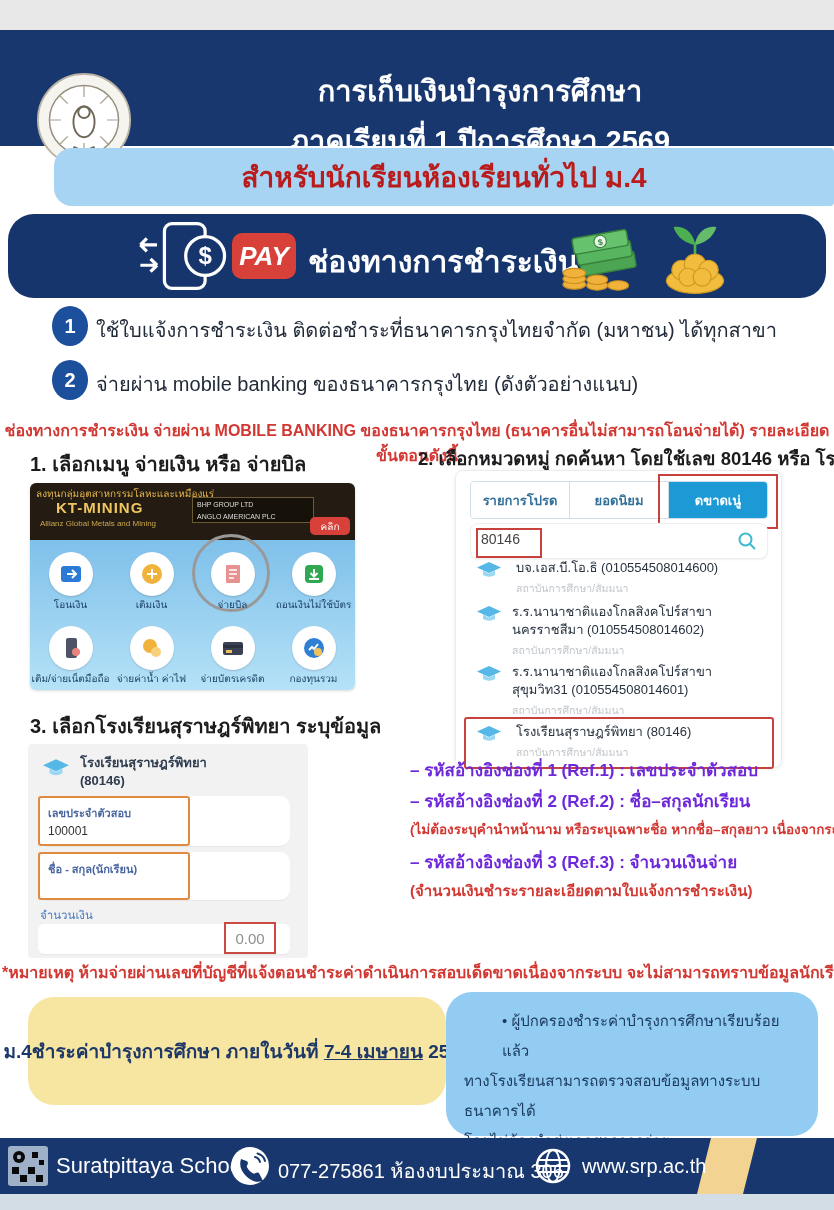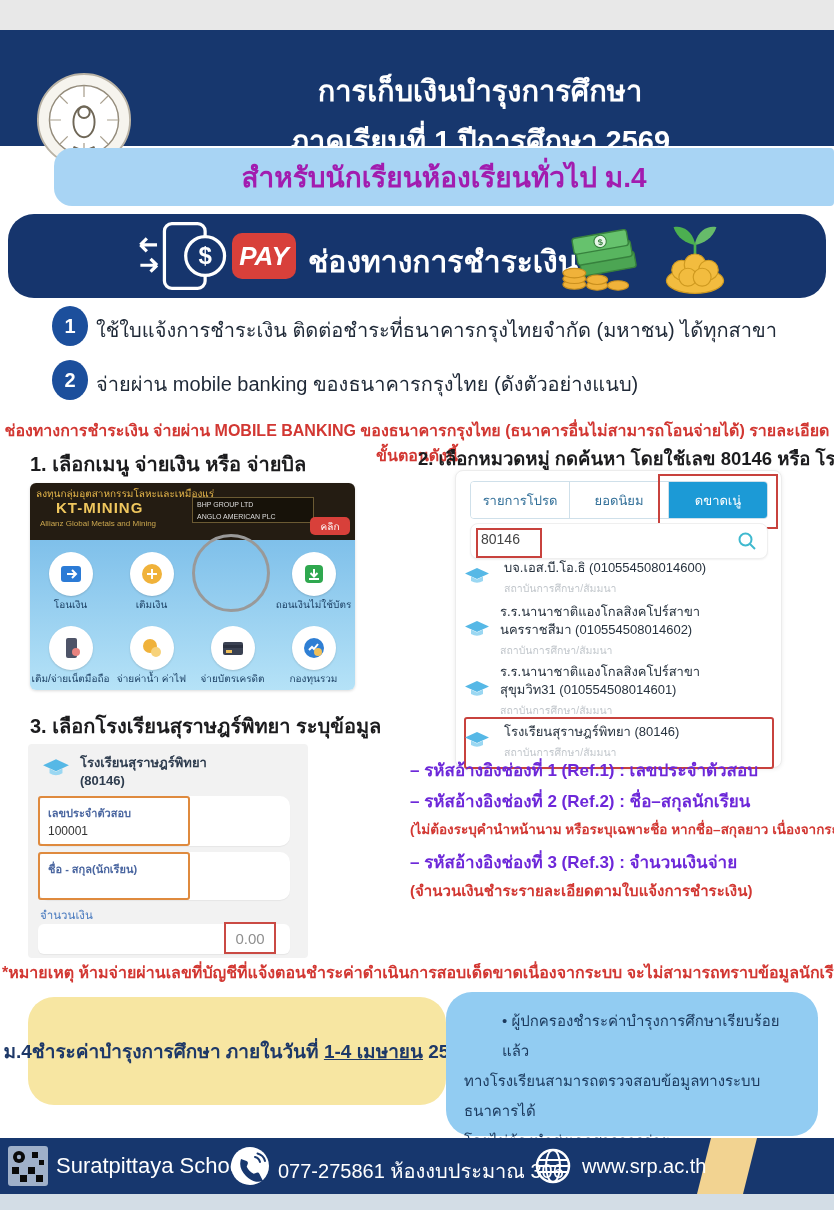--- a/index.html
+++ b/index.html
@@ -13,21 +13,21 @@
 
   
   .header{left:0;top:30px;width:834px;height:116px;background:#17376e;}
   .logo{left:36px;top:42px;width:96px;height:96px;border-radius:50%;overflow:hidden;}
   .header-titles{left:140px;top:44px;width:680px;text-align:center;color:#fff;font-weight:bold;}
   .header-titles .line1{font-size:29px;line-height:34px;}
   .header-titles .line2{font-size:29px;line-height:34px;margin-top:16px;}
 
   .subheader{left:54px;top:148px;width:780px;height:58px;background:#a8d4f4;
     border-radius:18px 4px 4px 18px;display:flex;align-items:center;justify-content:center;
-    color:#a21caf;font-size:28px;font-weight:bold;}
+    color:#b91c1c;font-size:28px;font-weight:bold;}
 
   
   .pay-banner{left:8px;top:214px;width:818px;height:84px;background:#16356d;border-radius:26px;}
   .pay-phone{left:118px;top:5px;width:112px;height:74px;}
   .pay-pill{left:224px;top:19px;width:64px;height:46px;background:#d8403a;border-radius:10px;
     display:flex;align-items:center;justify-content:center;color:#fff;font-size:26px;
     font-weight:bold;font-style:italic;}
   .pay-title{left:300px;top:24px;color:#fff;font-size:30px;font-weight:bold;}
   .pay-cash{left:548px;top:4px;width:88px;height:76px;}
   .pay-plant{left:642px;top:6px;width:90px;height:76px;}
@@ -57,32 +57,32 @@
     background:linear-gradient(#7fc0ea,#b5e2f7);}
   .menu-cell{position:absolute;width:81px;text-align:center;}
   .menu-circ{width:44px;height:44px;border-radius:50%;background:#fff;margin:0 auto;
     display:flex;align-items:center;justify-content:center;box-shadow:0 1px 2px rgba(0,0,0,.15);}
   .menu-label{margin-top:3px;font-size:10px;line-height:11px;color:#1b3f63;}
   .menu-ring{left:162px;top:-6px;width:72px;height:72px;border:3px solid #999;border-radius:50%;}
 
   
   .app2{left:455px;top:470px;width:325px;height:296px;background:#fff;border:1px solid #ececec;
     border-radius:8px;box-shadow:0 1px 4px rgba(0,0,0,.08);}
-  .tabs{position:absolute;left:14px;top:10px;display:flex;border:1px solid #cfe0ea;border-radius:4px;overflow:hidden;}
+  .tabs{position:absolute;left:14px;top:10px;display:flex;border:1px solid #cfe0ea;border-radius:4px;overflow:hidden;font-weight:bold;}
   .tab{width:98px;height:36px;display:flex;align-items:center;justify-content:center;
     font-size:13px;color:#337099;background:#fff;border-left:1px solid #cfe0ea;}
   .tab:first-child{border-left:none;}
   .tab.active{background:#1c9ad6;color:#fff;}
   .tab-redbox{left:202px;top:3px;width:116px;height:51px;border:2px solid #c8423d;}
   .search{left:14px;top:52px;width:296px;height:34px;border:1px solid #efefef;border-radius:8px;
     box-shadow:0 1px 2px rgba(0,0,0,.06);background:#fff;}
   .search-val{position:absolute;left:10px;top:7px;font-size:14px;color:#444;}
   .search-redbox{position:absolute;left:5px;top:4px;width:62px;height:26px;border:2px solid #c8423d;}
   .search-mag{position:absolute;right:10px;top:7px;width:20px;height:20px;}
-  .result{position:absolute;left:8px;width:300px;display:flex;align-items:center;}
+  .result{position:absolute;left:20px;width:300px;display:flex;}
   .result .ricon{width:30px;margin-right:10px;padding-top:2px;}
   .rtitle{font-size:13px;color:#27323e;line-height:18px;}
   .rsub{font-size:10.5px;color:#c2c7cc;margin-top:3px;}
   .result-redbox{left:8px;top:246px;width:306px;height:48px;border:2px solid #c8423d;border-radius:3px;}
 
   
   .form-card{left:28px;top:744px;width:280px;height:214px;background:#f2f2f2;border-radius:4px;}
   .form-school{position:absolute;left:52px;top:10px;font-size:13px;font-weight:bold;color:#2e3c4e;line-height:18px;}
   .f-input{position:absolute;background:#fff;border-radius:10px;box-shadow:0 1px 1px rgba(0,0,0,.05);}
   .f-orange{position:absolute;border:2px solid #df8a3e;border-radius:3px;box-sizing:border-box;}
@@ -227,20 +227,29 @@
       </div>
       <div class="menu-cell" style="left:81px;top:12px;">
         <div class="menu-circ">
             <svg width="24" height="24" viewBox="0 0 24 24">
               <circle cx="12" cy="12" r="10" fill="#f0b23a"></circle>
               <path d="M12 7 v10 M7 12 h10" stroke="#fff" stroke-width="2"></path>
             </svg>
           </div>
         <div class="menu-label">เติมเงิน</div>
       </div>
+      <div class="menu-cell" style="left:162px;top:12px;">
+        <div class="menu-circ">
+            <svg width="24" height="24" viewBox="0 0 24 24">
+              <rect x="5" y="3" width="14" height="18" rx="1" fill="#e89191"></rect>
+              <path d="M8 8 h8 M8 12 h8 M8 16 h5" stroke="#fff" stroke-width="1.5"></path>
+            </svg>
+          </div>
+        <div class="menu-label">จ่ายบิล</div>
+      </div>
       <div class="menu-cell" style="left:243px;top:12px;">
         <div class="menu-circ">
             <svg width="24" height="24" viewBox="0 0 24 24">
               <rect x="3" y="3" width="18" height="18" rx="4" fill="#2fa84f"></rect>
               <path d="M12 7 v7 M8.5 11 l3.5 3.5 3.5 -3.5 M7 17 h10" stroke="#fff" stroke-width="2" fill="none"></path>
             </svg>
           </div>
         <div class="menu-label">ถอนเงินไม่ใช้บัตร</div>
       </div>
 
@@ -377,21 +386,21 @@
   <div class="ref-line" style="top:756px;">– รหัสอ้างอิงช่องที่ 1 (Ref.1) : เลขประจำตัวสอบ</div>
   <div class="ref-line" style="top:787px;">– รหัสอ้างอิงช่องที่ 2 (Ref.2) : ชื่อ–สกุลนักเรียน</div>
   <div class="ref-line ref-red" style="top:818px;font-size:13.5px;">(ไม่ต้องระบุคำนำหน้านาม หรือระบุเฉพาะชื่อ หากชื่อ–สกุลยาว เนื่องจากระบบมีการจำกัดตัวอักษร)</div>
   <div class="ref-line" style="top:848px;">– รหัสอ้างอิงช่องที่ 3 (Ref.3) : จำนวนเงินจ่าย</div>
   <div class="ref-line ref-red" style="top:879px;font-size:15px;">(จำนวนเงินชำระรายละเอียดตามใบแจ้งการชำระเงิน)</div>
 
   <div class="abs note-red">*หมายเหตุ ห้ามจ่ายผ่านเลขที่บัญชีที่แจ้งตอนชำระค่าดำเนินการสอบเด็ดขาดเนื่องจากระบบ จะไม่สามารถทราบข้อมูลนักเรียนได้*</div>
 
   <div class="abs yellow-box">
     <div class="yellow-text">
-      <span>ม.4ชำระค่าบำรุงการศึกษา ภายในวันที่ </span><span class="u">1-4 เมษายน</span><span> 2569</span>
+      <span>ม.4ชำระค่าบำรุงการศึกษา ภายในวันที่ </span><span class="u">7-4 เมษายน</span><span> 2569</span>
     </div>
   </div>
 
   <div class="abs blue-box">
     <div class="l1">• ผู้ปกครองชำระค่าบำรุงการศึกษาเรียบร้อยแล้ว</div>
     <div>ทางโรงเรียนสามารถตรวจสอบข้อมูลทางระบบธนาคารได้</div>
     <div>โดยไม่ต้องนำส่งเอกสารการจ่าย</div>
   </div>
 
   <div class="abs footer">

